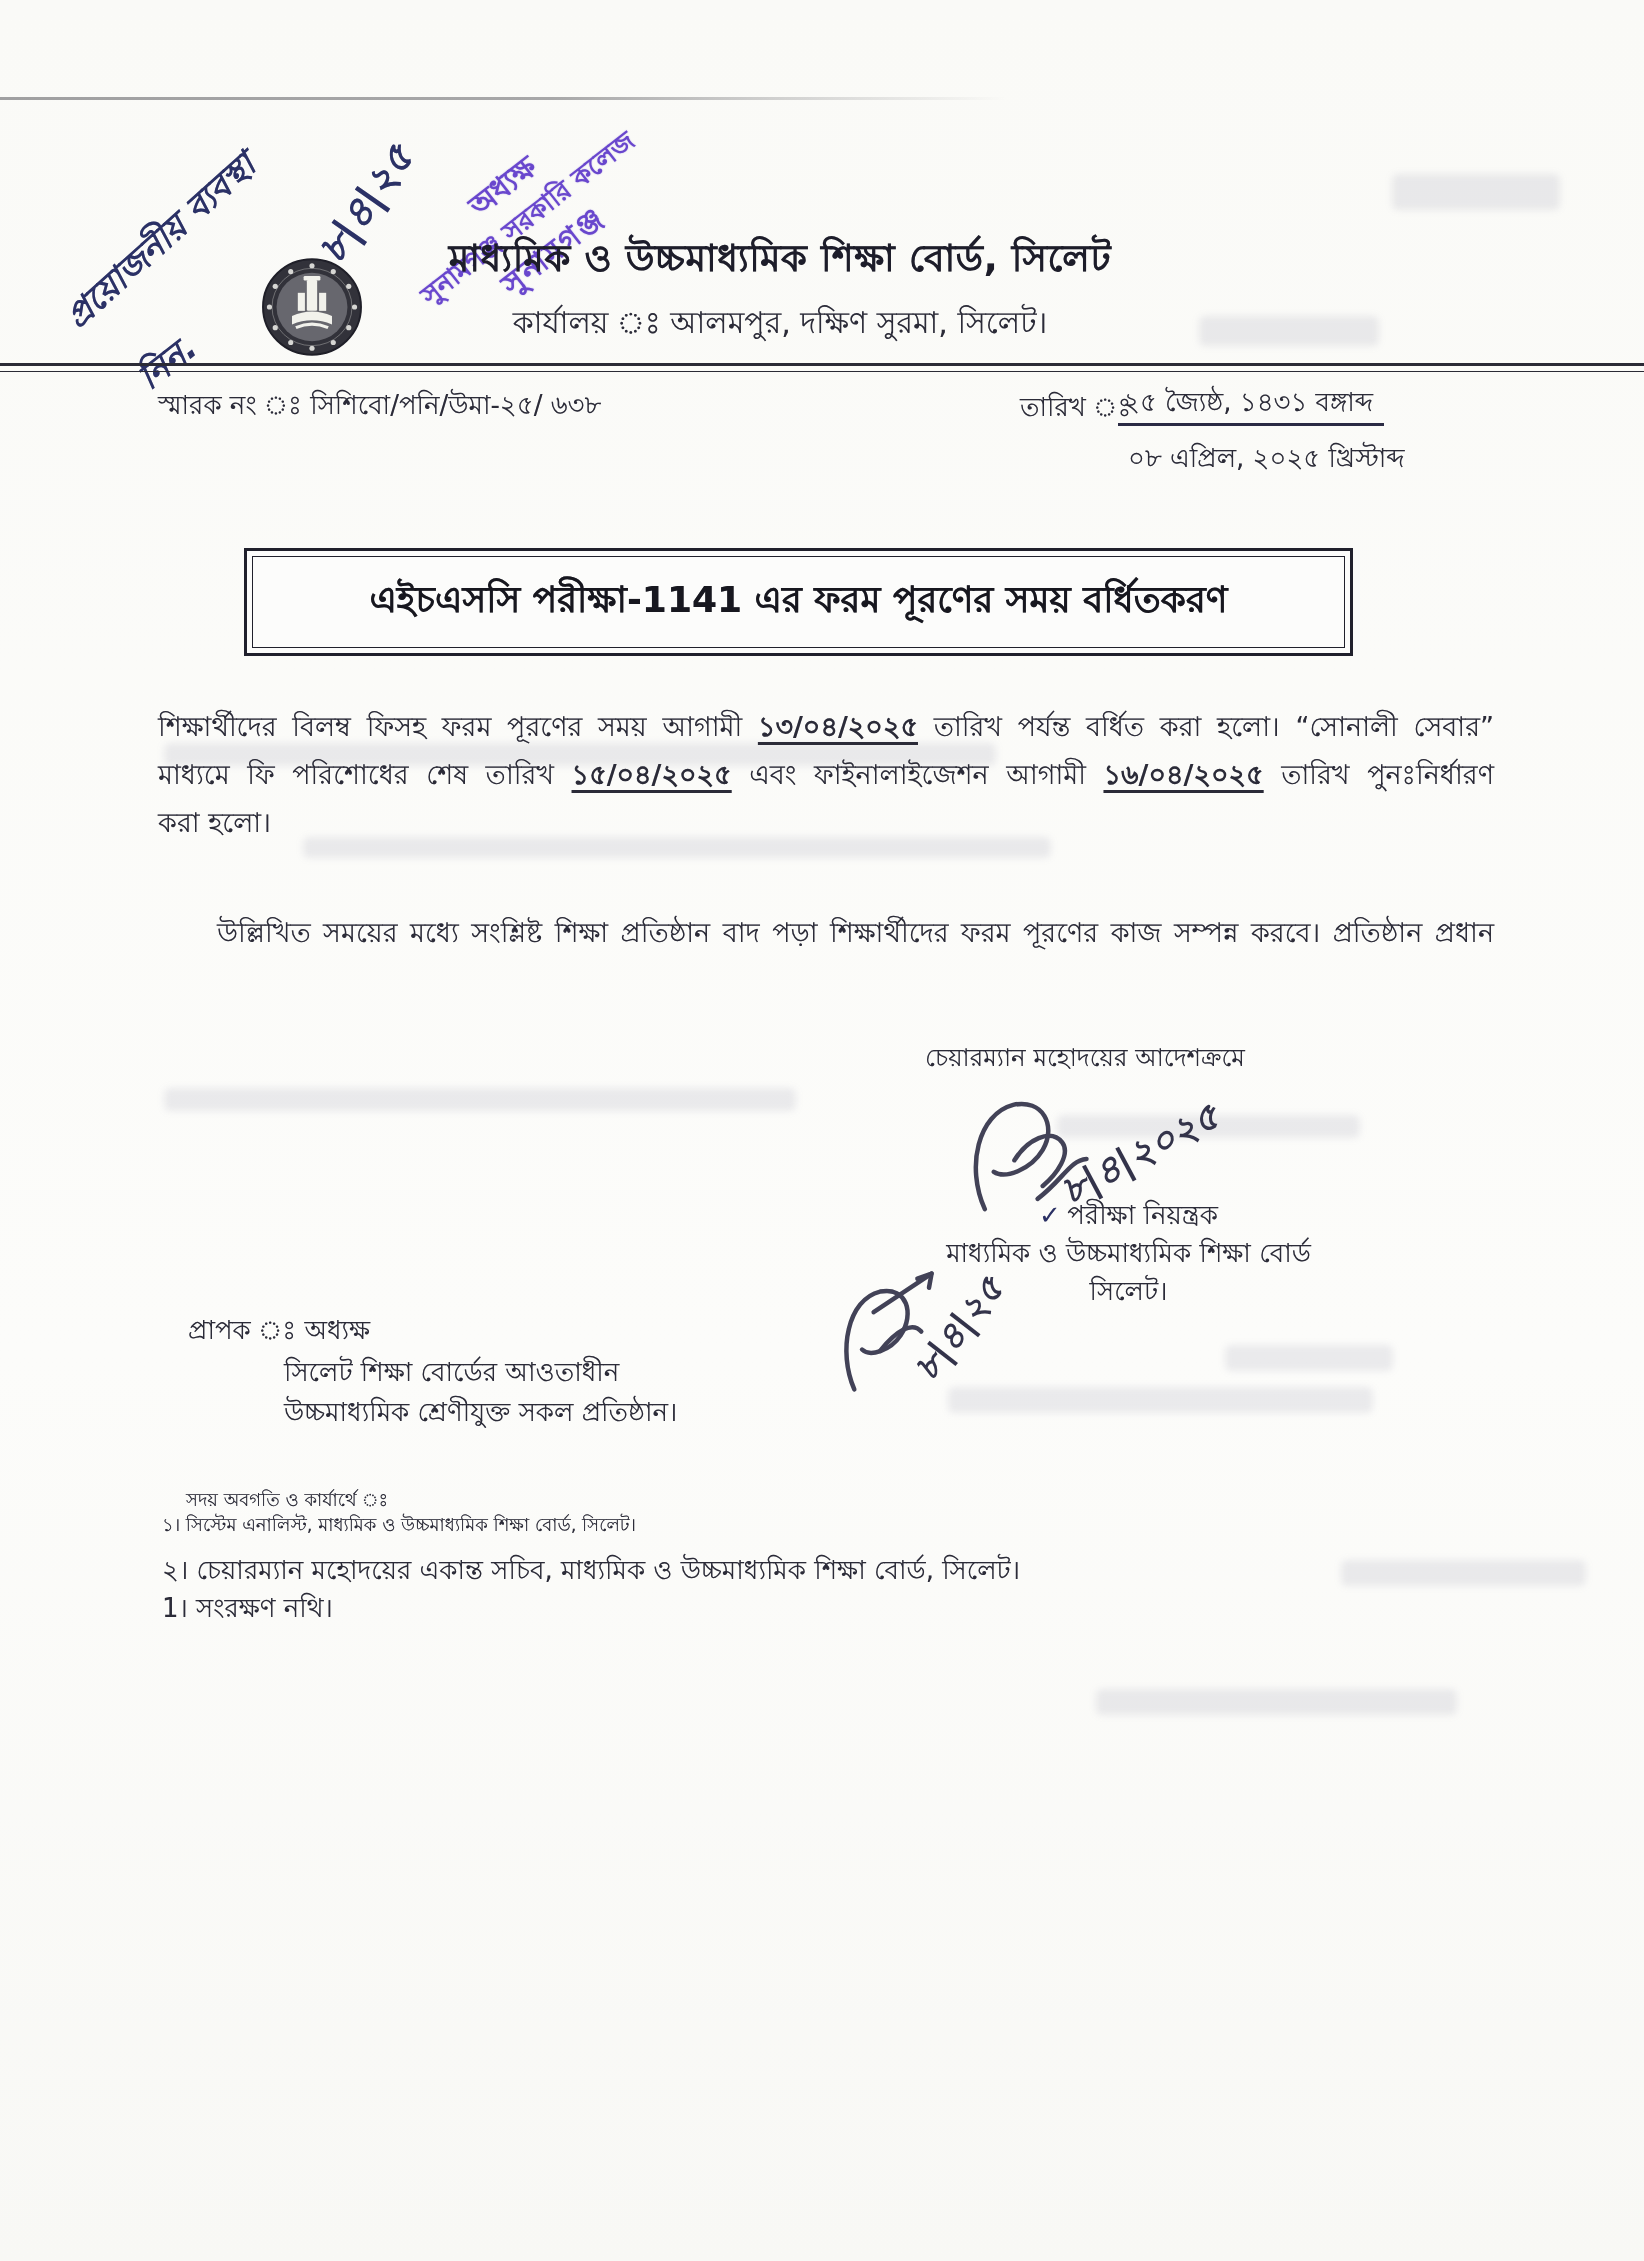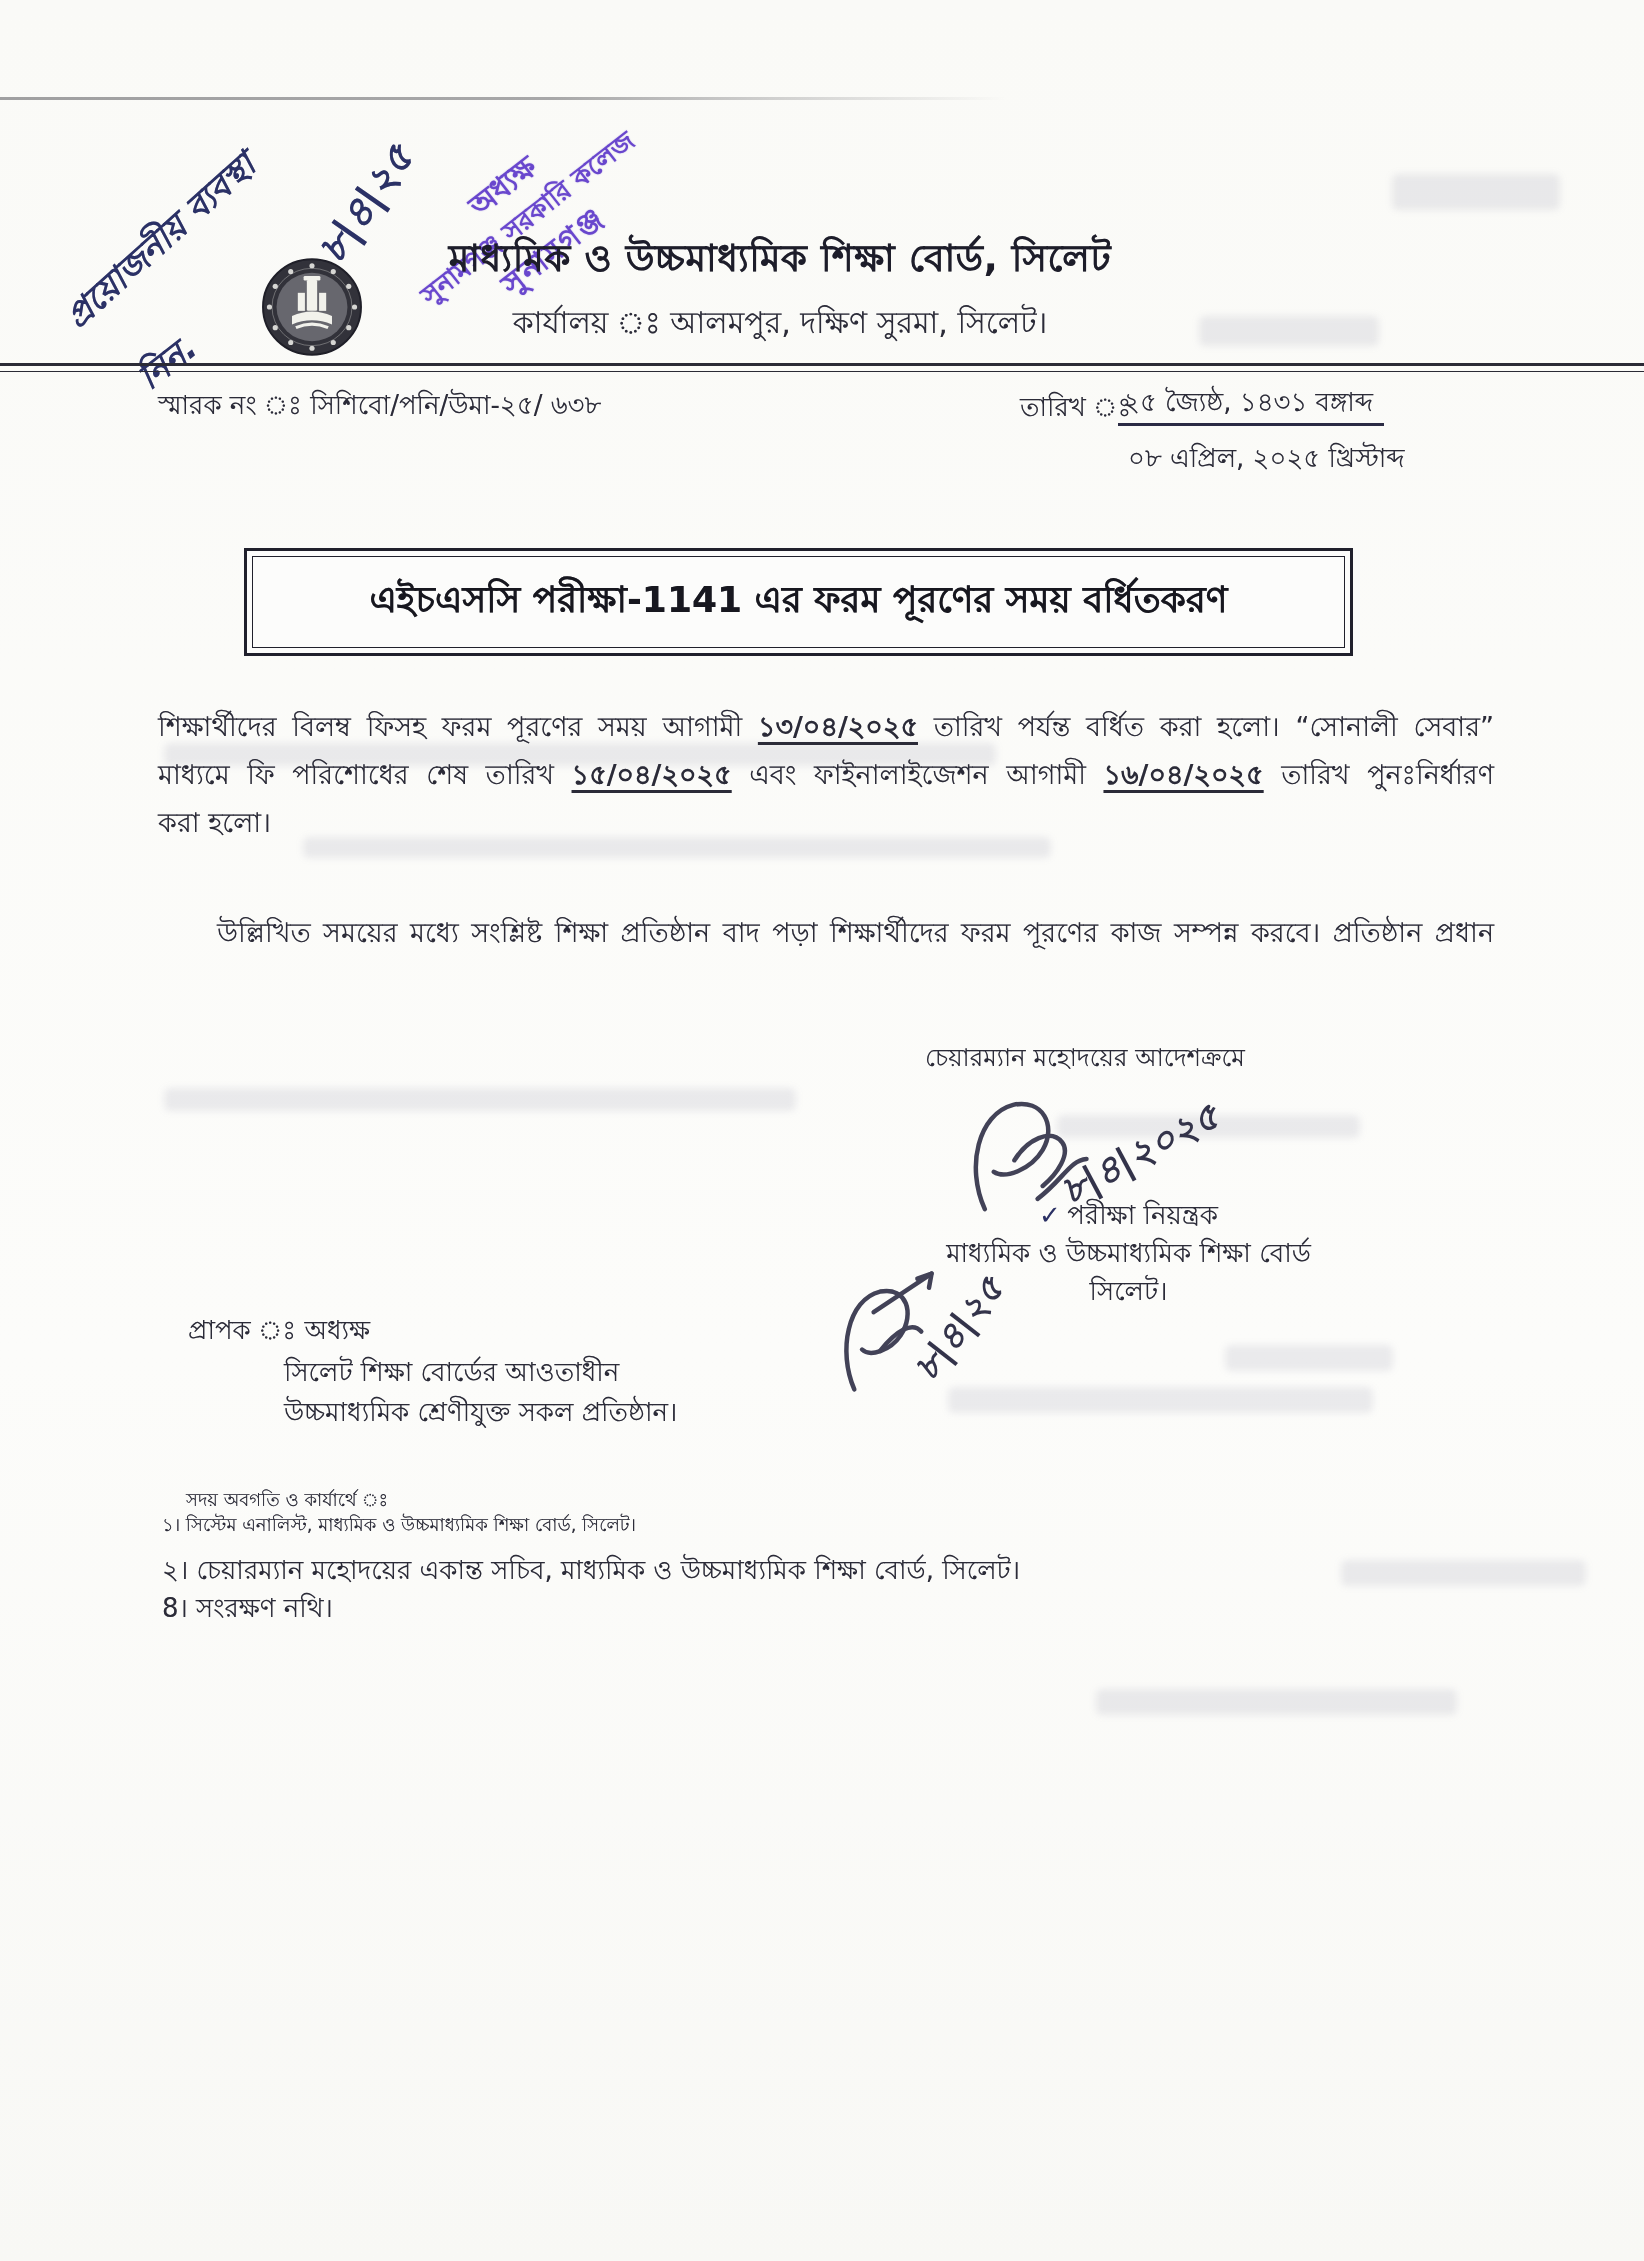--- a/index.html
+++ b/index.html
@@ -196,16 +196,16 @@
     </svg>
   </div>
 
   <div class="abs recipient-l1 print">প্রাপক ঃ অধ্যক্ষ</div>
   <div class="abs recipient-l2 print">সিলেট শিক্ষা বোর্ডের আওতাধীন</div>
   <div class="abs recipient-l3 print">উচ্চমাধ্যমিক শ্রেণীযুক্ত সকল প্রতিষ্ঠান।</div>
 
   <div class="abs cc-head print">সদয় অবগতি ও কার্যার্থে ঃ</div>
   <div class="abs cc-item print" id="cc1">১। সিস্টেম এনালিস্ট, মাধ্যমিক ও উচ্চমাধ্যমিক শিক্ষা বোর্ড, সিলেট।</div>
   <div class="abs cc-item print" id="cc2">২। চেয়ারম্যান মহোদয়ের একান্ত সচিব, মাধ্যমিক ও উচ্চমাধ্যমিক শিক্ষা বোর্ড, সিলেট।</div>
-  <div class="abs cc-item print" id="cc3">8। সংরক্ষণ নথি।</div>
+  <div class="abs cc-item print" id="cc3">1। সংরক্ষণ নথি।</div>
 
 </div>
 
 
 </body></html>

